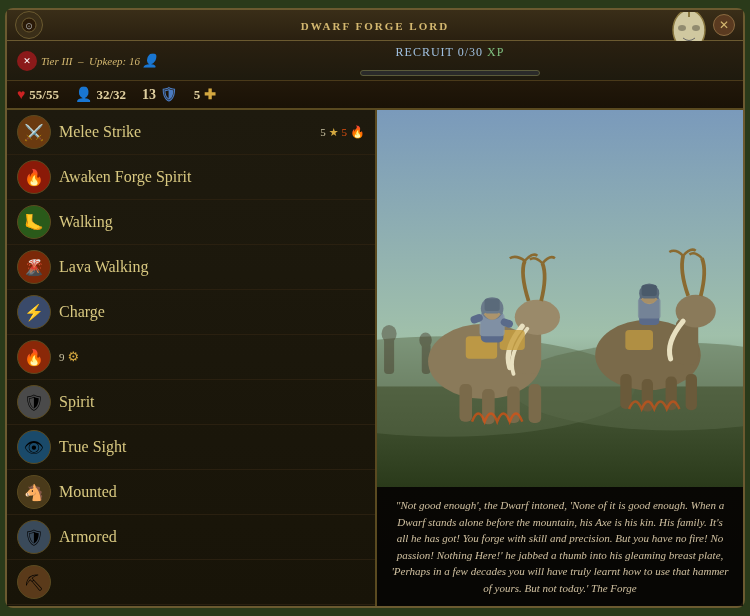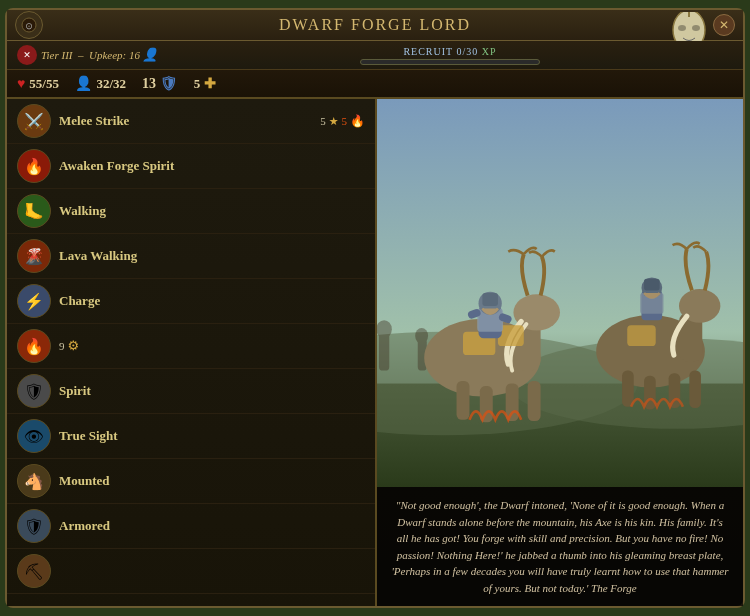--- a/index.html
+++ b/index.html
@@ -28,22 +28,22 @@
     .modal-header {
       background: linear-gradient(180deg, #3a2e18 0%, #2a2010 100%);
       border-bottom: 1px solid #6b5a30;
       padding: 6px 40px;
       text-align: center;
       position: relative;
     }
 
     .modal-title {
       color: #d4b870;
-      font-size: 16px;
-      font-weight: normal;
+      font-size: 11px;
+      font-weight: bold;
       letter-spacing: 2px;
       text-transform: uppercase;
     }
 
     .close-icon {
       position: absolute;
       right: 8px;
       top: 50%;
       transform: translateY(-50%);
       width: 22px;
@@ -117,24 +117,24 @@
     }
 
     .recruit-bar-container {
       flex: 1;
       text-align: center;
       position: relative;
     }
 
     .recruit-label {
       color: #a0c0e0;
-      font-size: 10px;
+      font-size: 12px;
       letter-spacing: 1px;
       text-transform: uppercase;
-      margin-bottom: 2px;
+      margin-bottom: 10px;
     }
 
     .recruit-bar {
       width: 180px;
       height: 6px;
       background: #2a2a2a;
       border: 1px solid #5a5a3a;
       border-radius: 3px;
       margin: 0 auto;
       overflow: hidden;
@@ -216,23 +216,22 @@
       display: flex;
       align-items: center;
       justify-content: center;
       font-size: 16px;
       margin-right: 8px;
       overflow: hidden;
     }
 
     .ability-name {
       color: #d8c880;
-      font-size: 13px;
+      font-size: 16px;
       flex: 1;
-      font-weight: bold;
     }
 
     .ability-stats {
       color: #c8c0a0;
       font-size: 11px;
       display: flex;
       align-items: center;
       gap: 3px;
     }
 

